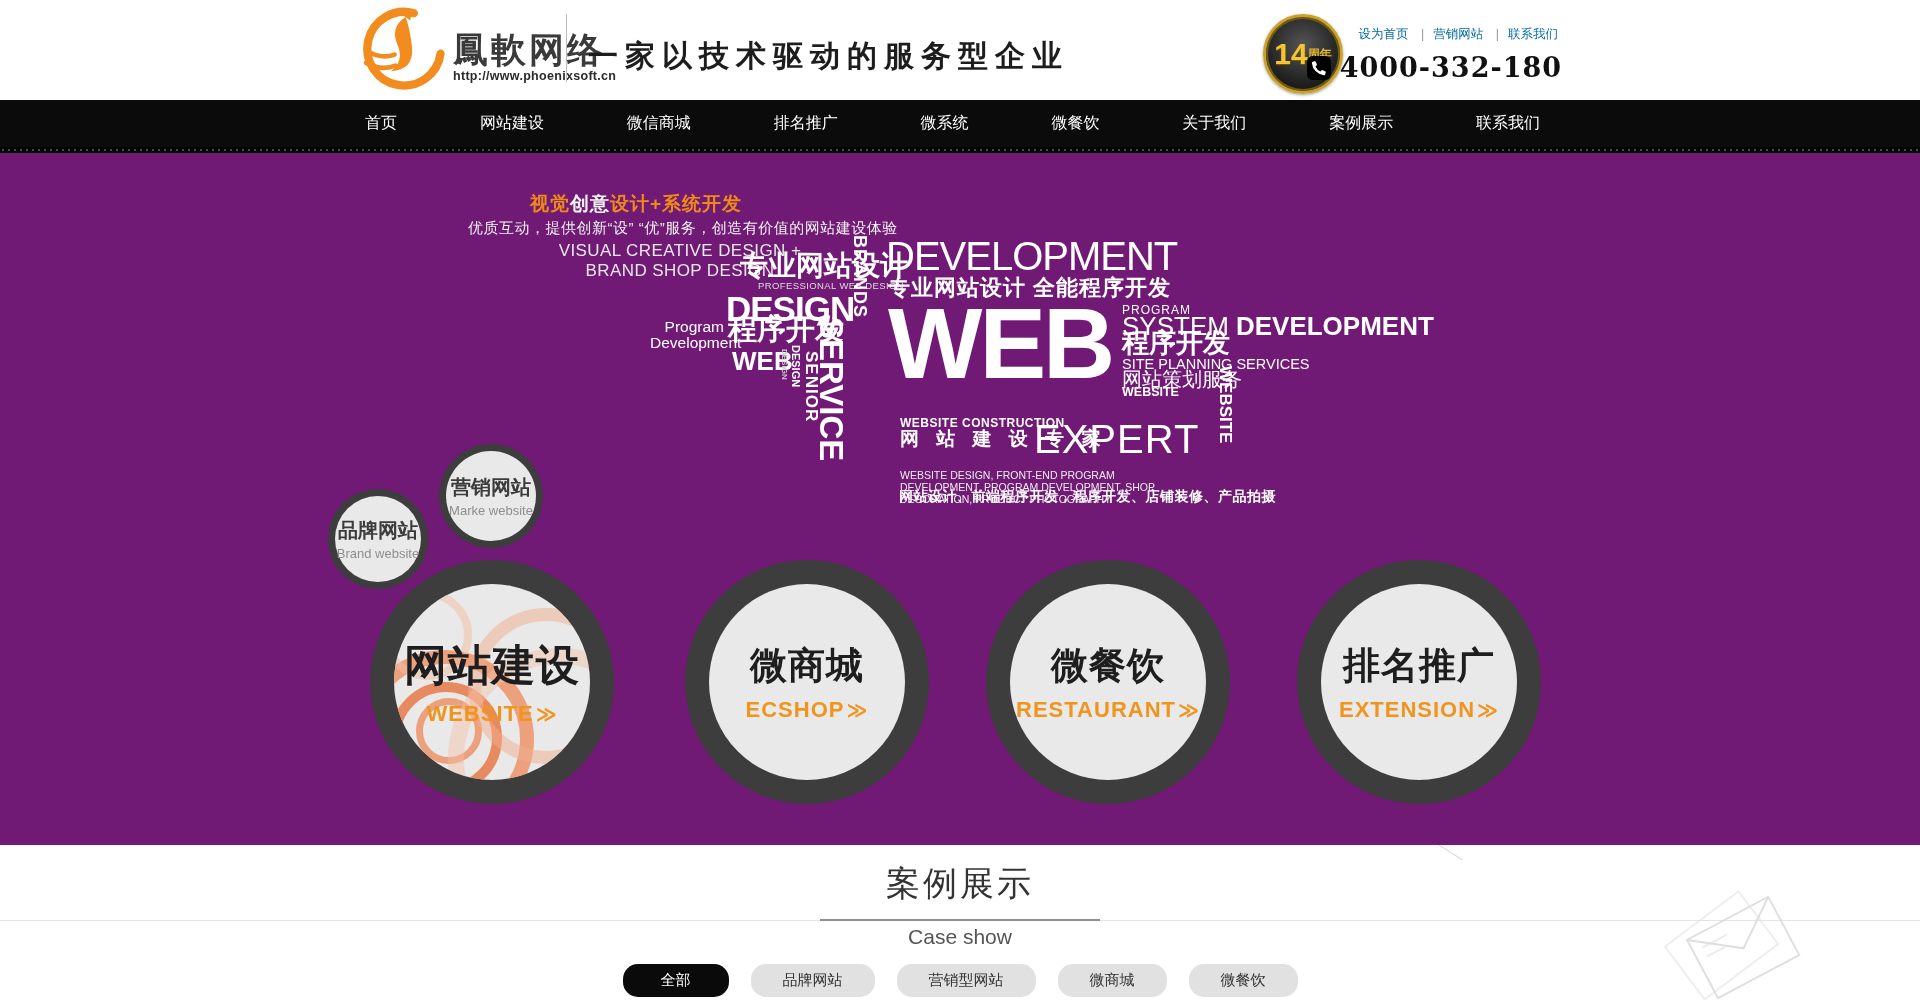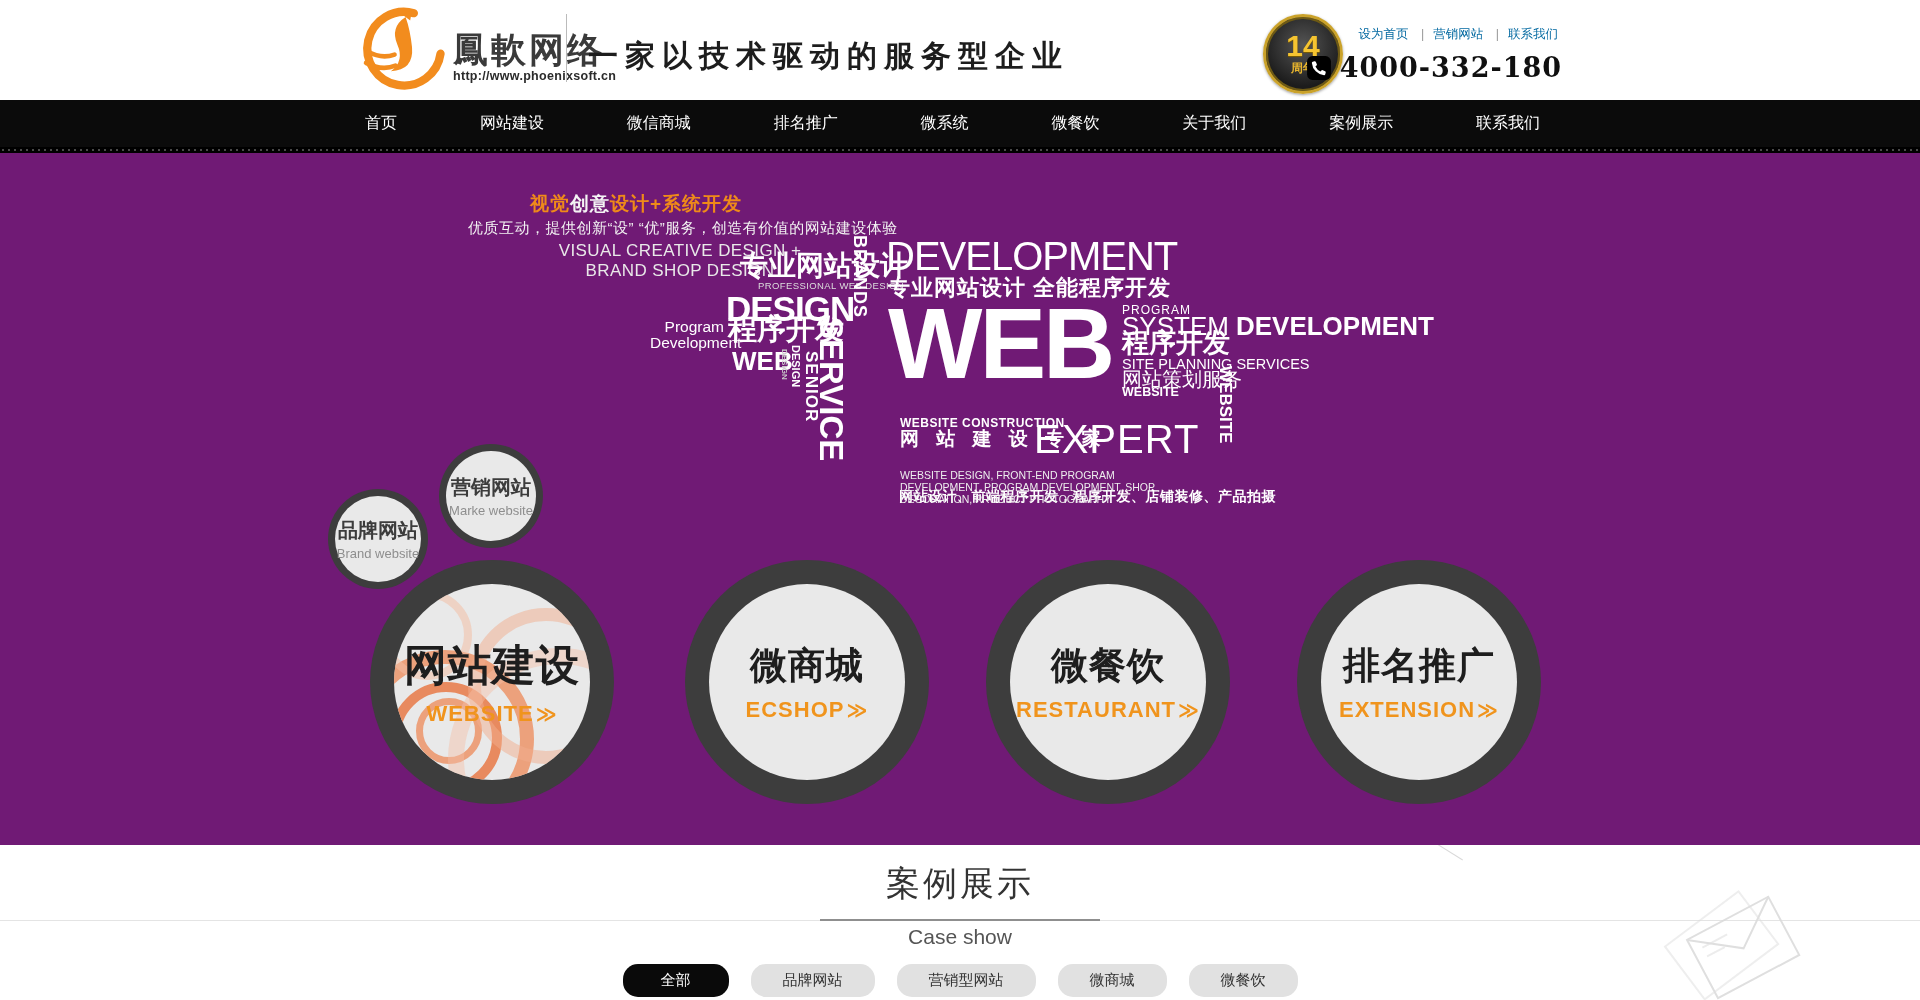--- a/index.html
+++ b/index.html
@@ -7,21 +7,21 @@
 
   
   .header{position:relative;height:100px;background:#fff;}
   .logo-wrap{position:absolute;left:355px;top:4px;display:flex;align-items:center;}
   .logo-svg{width:92px;height:92px;}
   .logo-text{margin-left:6px;}
   .logo-name{font-size:35px;font-weight:bold;color:#3a3a3a;letter-spacing:3px;line-height:38px;margin-top:14px;}
   .logo-url{font-size:12.5px;font-weight:bold;color:#2b2b2b;letter-spacing:.3px;}
   .header-divider{position:absolute;left:566px;top:14px;width:1px;height:68px;background:#bbb;}
   .tagline{position:absolute;left:588px;top:36px;font-family:"DejaVu Serif","Liberation Serif",serif;font-size:30px;font-weight:bold;color:#1d1d1d;letter-spacing:7px;}
-  .badge{position:absolute;left:1263px;top:14px;width:74px;height:74px;border-radius:50%;background:radial-gradient(circle at 50% 38%,#555 0%,#1c1c1c 70%);border:3px solid #caa22a;box-shadow:inset 0 0 0 2px #6e5a14, 0 1px 3px rgba(0,0,0,.4);display:flex;flex-direction:column;align-items:center;justify-content:center;}
+  .badge{position:absolute;left:1263px;top:14px;width:74px;height:74px;border-radius:50%;background:radial-gradient(circle at 50% 38%,#555 0%,#1c1c1c 70%);border:3px solid #caa22a;box-shadow:inset 0 0 0 2px #6e5a14, 0 1px 3px rgba(0,0,0,.4);display:flex;flex-direction:row;align-items:center;justify-content:center;}
   .badge-num{font-size:30px;font-weight:bold;color:#f5c431;text-shadow:0 1px 1px #7a5c00;line-height:28px;}
   .badge-lab{font-size:12px;font-weight:bold;color:#e9b62d;}
   .quick-links{position:absolute;top:26px;right:362px;font-size:12.5px;color:#333;}
   .quick-links a{color:#0369a1;text-decoration:none;}
   .quick-links a + a::before{content:"|";color:#999;margin:0 9px;}
   .phone-row{position:absolute;top:52px;right:358px;display:flex;align-items:center;}
   .phone-icon{width:26px;height:26px;margin-right:8px;}
   .phone-num{font-family:"DejaVu Serif","Liberation Serif",serif;font-size:27px;font-weight:bold;color:#101010;letter-spacing:1px;}
 
   

